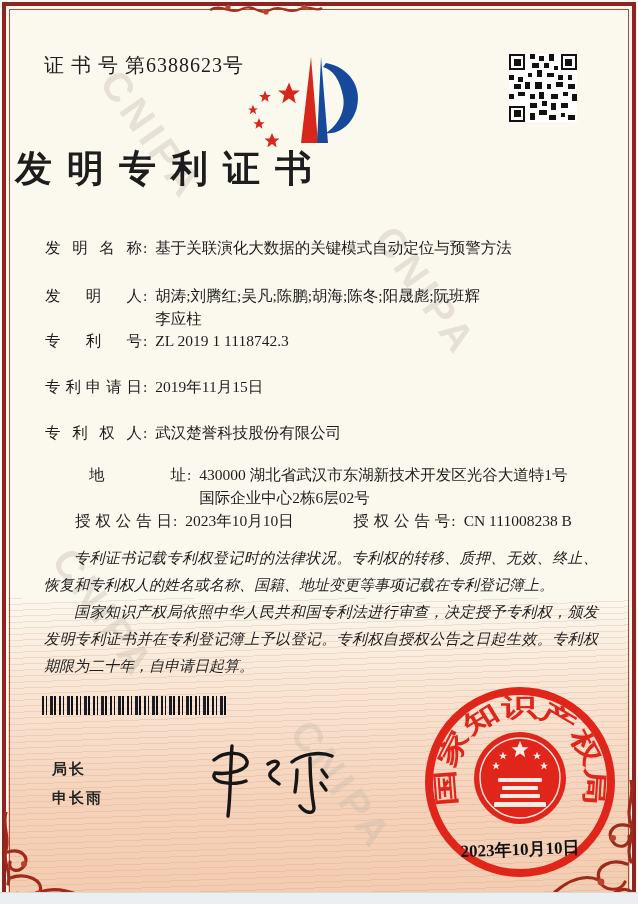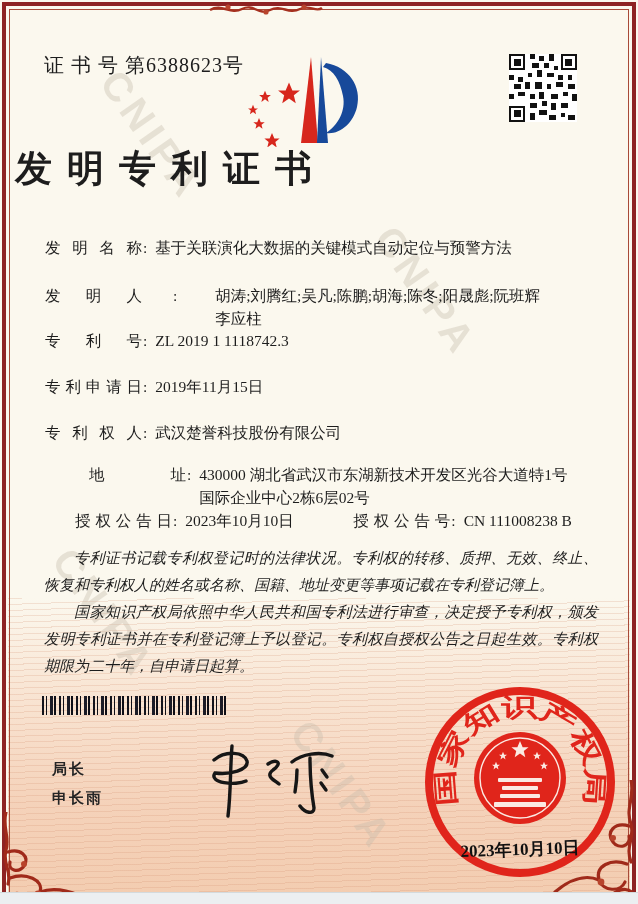--- a/index.html
+++ b/index.html
@@ -161,21 +161,21 @@
   </svg>
 
   <div class="title">发明专利证书</div>
 
   <div class="frow" style="top:236px;">
     <span class="flabel">发明名称</span>
       <span class="colon">:</span>
     <span class="fvalue">基于关联演化大数据的关键模式自动定位与预警方法</span>
   </div>
 
-  <div class="frow" style="top:284px;gap:30px;">
+  <div class="frow" style="top:284px;">
     <span class="flabel">发明人</span>
       <span class="colon">:</span>
     <span class="fvalue">
       <span style="display:block;">胡涛;刘腾红;吴凡;陈鹏;胡海;陈冬;阳晟彪;阮班辉</span>
       <span style="display:block;">李应柱</span>
     </span>
   </div>
 
   <div class="frow" style="top:329px;">
     <span class="flabel">专利号</span>

